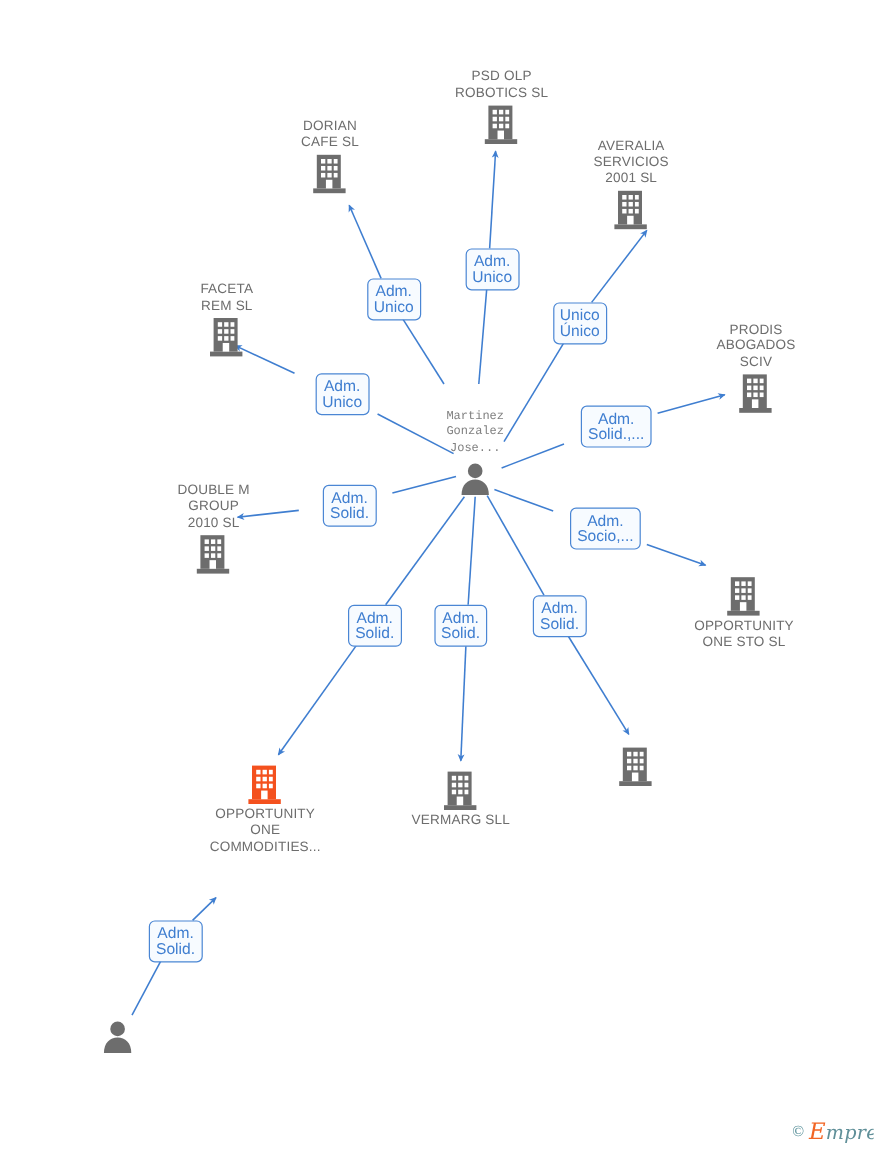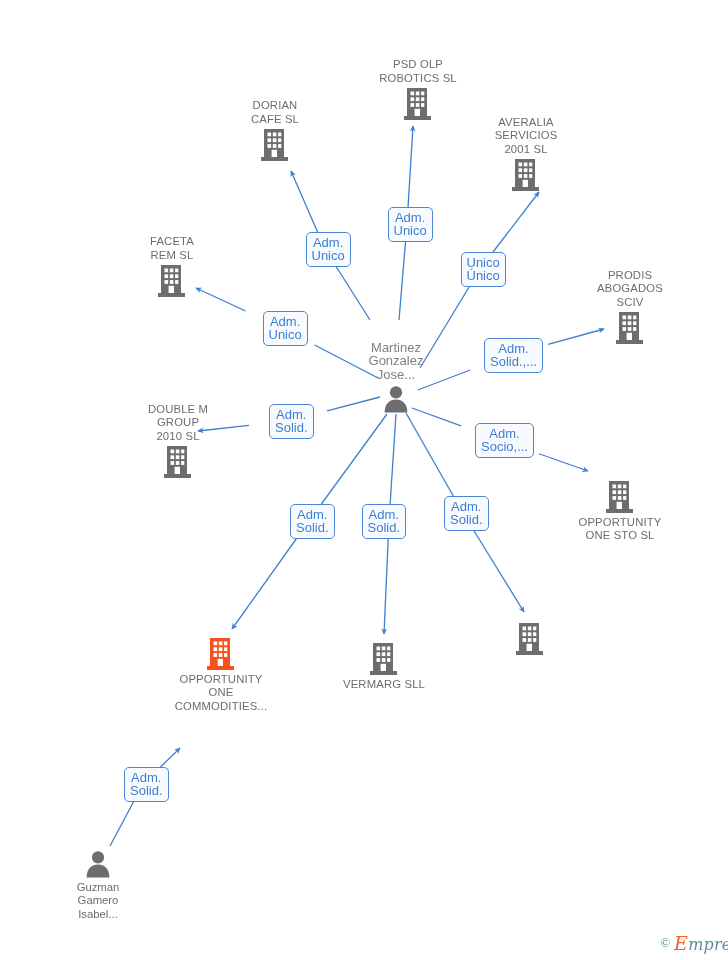--- a/index.html
+++ b/index.html
@@ -53,22 +53,23 @@
     margin-top: 0;
     margin-bottom: 2px;
   }
   .node.focus .caption { color: #6d6d6d; }
   .node.person .caption {
     font-size: 11.3px;
     letter-spacing: 0;
   }
   .node.center-person .caption {
     color: #808080;
-    font-size: 13px;
+    font-size: 10px;
     line-height: 13.6px;
+    font-family: Liberation Mono, monospace;
   }
 
   
   .edge-label {
     position: absolute;
     z-index: 5;
     box-sizing: border-box;
     border: 1px solid #4a86d4;
     border-radius: 5px;
     background: #f7fbff;
@@ -189,21 +190,21 @@
             <rect x="18.1" y="4.5" width="3.2" height="3.8" fill="#ffffff"></rect>
             <rect x="7.5" y="10.3" width="3.6" height="3.8" fill="#ffffff"></rect>
             <rect x="12.8" y="10.3" width="3.6" height="3.8" fill="#ffffff"></rect>
             <rect x="18.1" y="10.3" width="3.2" height="3.8" fill="#ffffff"></rect>
             <rect x="7.5" y="16.1" width="3.6" height="3.8" fill="#ffffff"></rect>
             <rect x="12.8" y="16.1" width="3.6" height="3.8" fill="#ffffff"></rect>
             <rect x="18.1" y="16.1" width="3.2" height="3.8" fill="#ffffff"></rect>
             <rect x="11.6" y="21.8" width="5.4" height="7.2" fill="#ffffff"></rect>
           </svg></span>
       </div>
-      <div class="node company caption-above" style="top: 235.2px; left: 172px;">
+      <div class="node company caption-above" style="top: 235.2px; left: 189px;">
         <span class="caption">FACETA<br>REM SL</span>
         <span class="glyph"><svg width="30" height="34" viewBox="0 0 30 34" xmlns="http://www.w3.org/2000/svg">
             <rect x="4" y="1" width="20" height="28" fill="#6d6d6d"></rect>
             <rect x="1" y="29" width="27" height="4" fill="#6d6d6d"></rect>
             <rect x="7.5" y="4.5" width="3.6" height="3.8" fill="#ffffff"></rect>
             <rect x="12.8" y="4.5" width="3.6" height="3.8" fill="#ffffff"></rect>
             <rect x="18.1" y="4.5" width="3.2" height="3.8" fill="#ffffff"></rect>
             <rect x="7.5" y="10.3" width="3.6" height="3.8" fill="#ffffff"></rect>
             <rect x="12.8" y="10.3" width="3.6" height="3.8" fill="#ffffff"></rect>
             <rect x="18.1" y="10.3" width="3.2" height="3.8" fill="#ffffff"></rect>
@@ -319,21 +320,20 @@
             <rect x="12.8" y="16.1" width="3.6" height="3.8" fill="#ffffff"></rect>
             <rect x="18.1" y="16.1" width="3.2" height="3.8" fill="#ffffff"></rect>
             <rect x="11.6" y="21.8" width="5.4" height="7.2" fill="#ffffff"></rect>
           </svg></span>
       </div>
       <div class="node person" style="top: 849px; left: 98px;">
         <span class="glyph"><svg width="30" height="30" viewBox="0 0 30 30" xmlns="http://www.w3.org/2000/svg">
             <circle cx="15" cy="8.4" r="6.1" fill="#6d6d6d"></circle>
             <path d="M3.6 28.6 C3.6 19.9 8.7 15.6 15 15.6 C21.3 15.6 26.4 19.9 26.4 28.6 Z" fill="#6d6d6d"></path>
           </svg></span>
-        <span class="caption">Guzman<br>Gamero<br>Isabel...</span>
       </div>
     </div>
   <div id="label-layer">
       <div class="edge-label" style="left: 305.5px; top: 231.5px;">
         <span>Adm.</span>
         <span>Unico</span>
       </div>
       <div class="edge-label" style="left: 387.5px; top: 206.5px;">
         <span>Adm.</span>
         <span>Unico</span>

